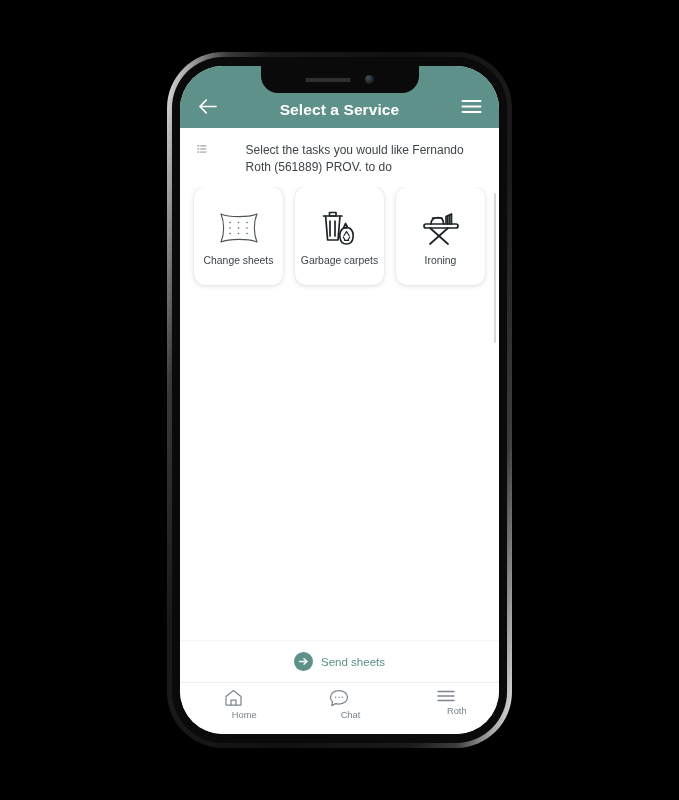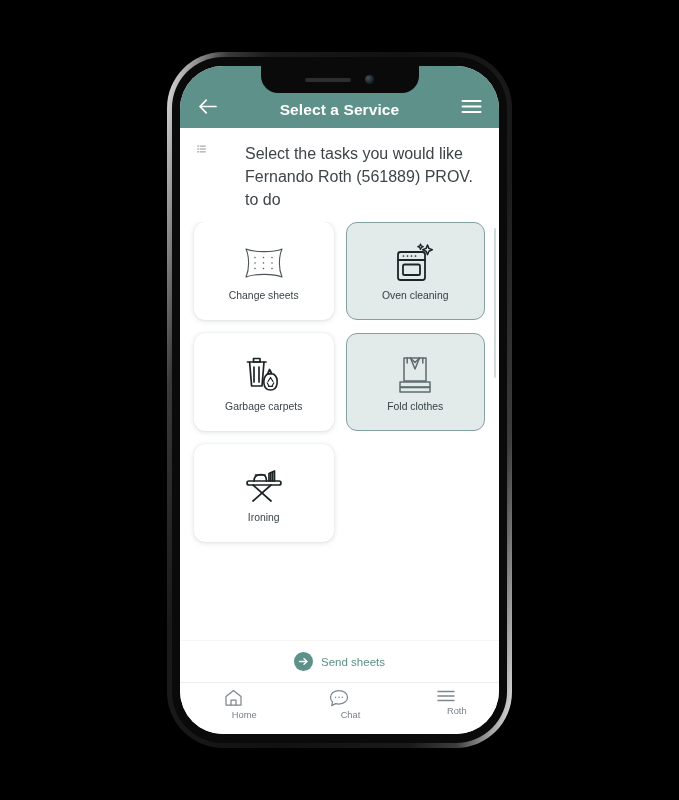--- a/index.html
+++ b/index.html
@@ -66,36 +66,36 @@
   .icon-btn { width:26px; height:26px; display:flex; align-items:center; justify-content:center; position:relative; z-index:11; }
 
   
   .subtitle-row {
     flex:0 0 auto;
     display:flex; align-items:flex-start; gap:11px;
     padding:14px 18px 10px 17px;
     background:#fff;
   }
   .subtitle-text {
-    font-size:16px; line-height:1.45; color:#3d4548;
+    font-size:12px; line-height:1.45; color:#3d4548;
     max-width:236px;
     margin-left:28px;
   }
 
   
   .scrollarea {
     flex:1 1 auto;
     position:relative;
     overflow:hidden;
     background:#fff;
     padding:0 14px;
   }
   .grid {
     display:grid;
-    grid-template-columns:1fr 1fr;
+    grid-template-columns:1fr 1fr 1fr;
     gap:13px 12px;
   }
   .card {
     height:98px;
     border-radius:11px;
     background:#ffffff;
     box-shadow:0 1px 5px rgba(40,60,60,.16), 0 0 1px rgba(40,60,60,.14);
     display:flex; flex-direction:column; align-items:center; justify-content:center;
     gap:4px;
     border:1px solid transparent;
@@ -205,38 +205,20 @@
                     <path d="M14 24.5 h.01"></path>
                       <path d="M22.5 24.5 h.01"></path>
                       <path d="M31 24.5 h.01"></path>
                   </g>
                 </svg>
               </div>
               <div class="card-label">Change sheets</div>
             </div>
 
 
-            <div class="card selected">
-              <div class="card-icon">
-                <svg width="44" height="44" viewBox="0 0 44 44" fill="none" stroke="#1d2426" stroke-width="1.8" stroke-linecap="round" stroke-linejoin="round">
-                  <rect x="5" y="11" width="27" height="28" rx="2.5"></rect>
-                  <path d="M5 19 H32"></path>
-                  <rect x="10" y="23.5" width="17" height="10.5" rx="1.6"></rect>
-                  <g stroke-width="1.7">
-                    <path d="M10.5 15 h.01"></path>
-                      <path d="M14.5 15 h.01"></path>
-                      <path d="M18.5 15 h.01"></path>
-                      <path d="M22.5 15 h.01"></path>
-                  </g>
-                  <path d="M34.5 4 l1.4 3.4 3.4 1.4 -3.4 1.4 -1.4 3.4 -1.4 -3.4 -3.4 -1.4 3.4 -1.4 Z" stroke-width="1.5"></path>
-                  <path d="M27.5 3 l.8 1.9 1.9.8 -1.9.8 -.8 1.9 -.8 -1.9 -1.9 -.8 1.9 -.8 Z" stroke-width="1.3"></path>
-                </svg>
-              </div>
-              <div class="card-label">Oven cleaning</div>
-            </div>
 
 
             <div class="card">
               <div class="card-icon">
                 <svg width="46" height="44" viewBox="0 0 46 44" fill="none" stroke="#1d2426" stroke-width="1.7" stroke-linecap="round" stroke-linejoin="round">
                   <path d="M6.5 10 H25"></path>
                   <path d="M12.5 6.5 H19 V10 H12.5 Z"></path>
                   <path d="M8.6 10 L10.6 34 H21 L23 10"></path>
                   <path d="M13 15 V30"></path>
                     <path d="M18 15 V30"></path>
@@ -246,34 +228,20 @@
                     <path d="M27 29.5 l2.5 -4 2.5 4"></path>
                     <path d="M26.2 31 l1.6 2.8"></path>
                       <path d="M32.8 31 l-1.6 2.8"></path>
                     <path d="M27.6 34.3 h4"></path>
                   </g>
                 </svg>
               </div>
               <div class="card-label">Garbage carpets</div>
             </div>
 
-            <div class="card selected">
-              <div class="card-icon">
-                <svg width="42" height="44" viewBox="0 0 42 44" fill="none" stroke="#5e6b6e" stroke-width="1.5" stroke-linecap="round" stroke-linejoin="round">
-                  <path d="M10 6 H32 V29 H10 Z"></path>
-                  <path d="M16.5 6 L21 17 L25.5 6"></path>
-                  <path d="M13.2 6 L13.2 11"></path>
-                    <path d="M28.8 6 L28.8 11"></path>
-                  <path d="M16.5 6 L21 10.5 L25.5 6"></path>
-                  <path d="M6 30 H36 V35 H6 Z"></path>
-                  <path d="M6 35.5 H36 V40 H6 Z"></path>
-                </svg>
-              </div>
-              <div class="card-label">Fold clothes</div>
-            </div>
 
             <div class="card">
               <div class="card-icon">
                 <svg width="46" height="42" viewBox="0 0 46 42" fill="none" stroke="#1d2426" stroke-width="1.7" stroke-linecap="round" stroke-linejoin="round">
                   <path d="M8 17 H38 a2 2 0 0 1 0 4 H8 a2 2 0 0 1 0 -4 Z"></path>
                   <path d="M13 17 C13 12 16.5 10.5 20.5 10.5 C24 10.5 25.5 12.5 25.5 17"></path>
                   <path d="M14.5 11 H24"></path>
                   <path d="M28 17 V9.5 L33.5 7 V17"></path>
                   <path d="M29.8 9 V17"></path>
                     <path d="M31.7 8.2 V17"></path>

